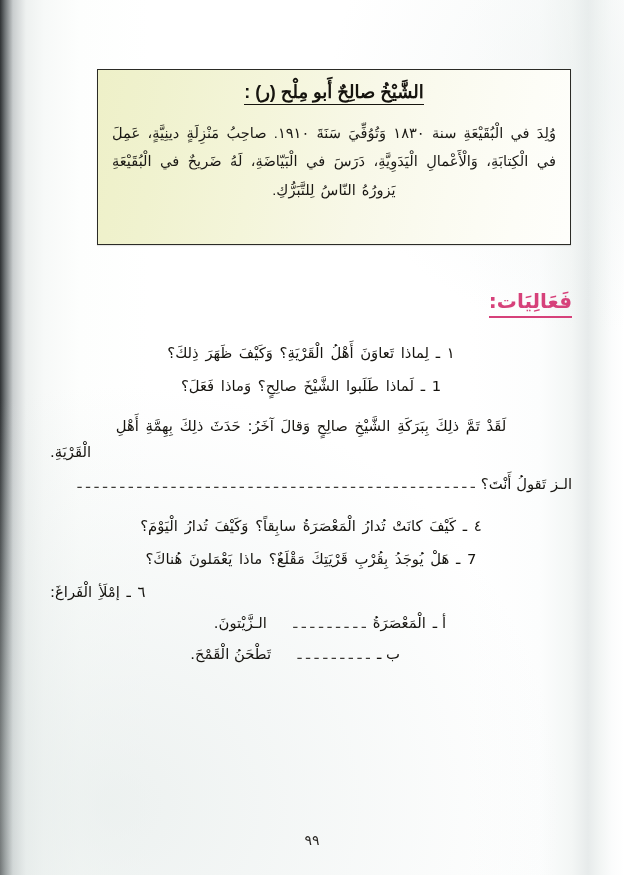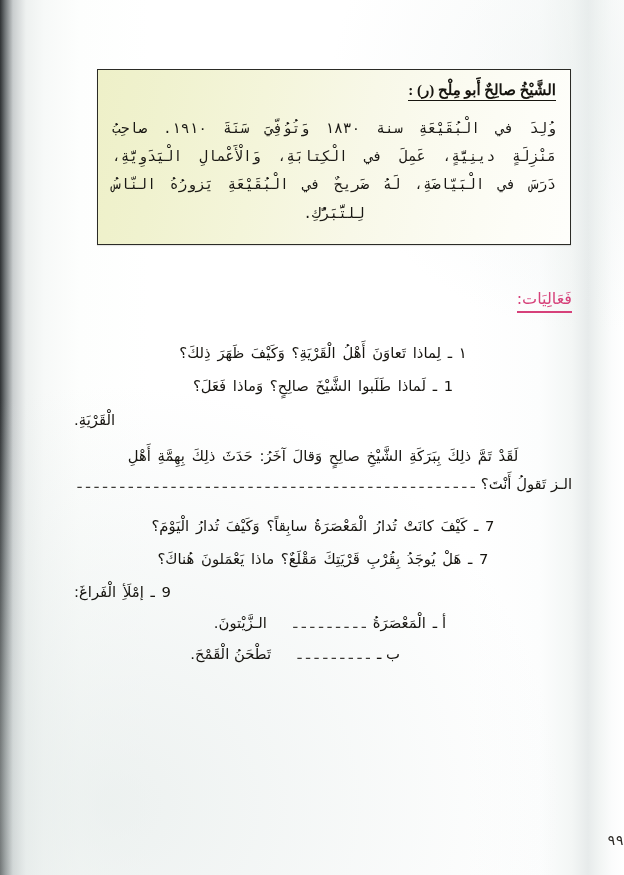--- a/index.html
+++ b/index.html
@@ -61,72 +61,72 @@
        #f8f8e8 56%,
        #fbfbf1 74%,
        #fdfdf7 88%,
        #fefefb 100%);
     box-shadow: 0 1px 1px rgba(0,0,0,0.10);
     padding: 9px 14px 10px 14px;
     direction: rtl;
     text-align: right;
   }
   .info-box-title {
-    font-family: Liberation Serif, serif;
+    font-family: Liberation Sans, sans-serif;
     font-weight: bold;
-    font-size: 15px;
+    font-size: 18px;
     color: #16140f;
     line-height: 1.5;
     letter-spacing: 0px;
     white-space: nowrap;
+    text-align: center;
   }
   .info-box-title .title-underlined {
     border-bottom: 1.8px solid #17150f;
     padding-bottom: 2px;
   }
   .info-box-body {
     margin-top: 13px;
-    font-family: Liberation Mono, monospace;
+    font-family: Liberation Sans, sans-serif;
     font-size: 14.6px;
     color: #1a1814;
     line-height: 1.95;
     text-align: justify;
     text-align-last: center;
     direction: rtl;
     word-spacing: 2px;
   }
 
   
   .activities-heading {
     position: absolute;
     right: 52px;
     top: 289px;
     font-family: "DejaVu Sans", "Liberation Sans", sans-serif;
-    font-weight: normal;
-    font-size: 16px;
+    font-weight: bold;
+    font-size: 20px;
     color: #d6417a;
     direction: rtl;
     white-space: nowrap;
   }
   .activities-heading .heading-underlined {
     border-bottom: 2px solid #d6417a;
     padding-bottom: 3px;
   }
 
   
   .questions {
     position: absolute;
     right: 52px;
     left: 50px;
     top: 345px;
     direction: rtl;
     font-family: "DejaVu Sans", "Liberation Sans", sans-serif;
     font-size: 14.8px;
     color: #16140f;
-    margin-left: 24px;
   }
   .q-line {
     text-align: center;
     line-height: 1.1;
     margin-bottom: 17px;
     word-spacing: 2px;
     white-space: nowrap;
   }
   .q-line.wrap {
     white-space: normal;
@@ -171,22 +171,22 @@
   }
   .blank-item.indent-a { padding-right: 126px; }
   .blank-item.indent-b { padding-right: 172px; }
 
   
   .page-number {
     position: absolute;
     left: 0;
     right: 0;
     top: 832px;
-    text-align: right;
-    font-family: Liberation Mono, monospace;
+    text-align: center;
+    font-family: Liberation Serif, serif;
     font-size: 14px;
     color: #2b2824;
     letter-spacing: 2px;
   }
 </style>
 </head>
 <body>
 
 <div class="page">
 
@@ -203,34 +203,34 @@
     <span class="heading-underlined">فَعَالِيَات:</span>
   </div>
 
   <div class="questions">
 
     <div class="q-line">١ ـ لِماذا تَعاوَنَ أَهْلُ الْقَرْيَةِ؟ وَكَيْفَ ظَهَرَ ذِلكَ؟</div>
 
     <div class="q-line">1 ـ لَماذا طَلَبوا الشَّيْخَ صالِحٍ؟ وَماذا فَعَلَ؟</div>
 
 
+    <div class="q-line wrap">لَقَدْ تَمَّ ذلِكَ بِبَرَكَةِ الشَّيْخِ صالِحٍ وَقالَ آخَرُ: حَدَثَ ذلِكَ بِهِمَّةِ أَهْلِ</div>
+
     <div class="q-line right-tail">الْقَرْيَةِ.</div>
-
-    <div class="q-line wrap">لَقَدْ تَمَّ ذلِكَ بِبَرَكَةِ الشَّيْخِ صالِحٍ وَقالَ آخَرُ: حَدَثَ ذلِكَ بِهِمَّةِ أَهْلِ</div>
 
     <div class="q-blank-line">
       <span>الـز تَقولُ أَنْتَ؟</span>
       <span class="dashes long">ـ ـ ـ ـ ـ ـ ـ ـ ـ ـ ـ ـ ـ ـ ـ ـ ـ ـ ـ ـ ـ ـ ـ ـ ـ ـ ـ ـ ـ ـ ـ ـ ـ ـ ـ ـ ـ ـ ـ ـ ـ ـ ـ ـ ـ ـ ـ</span>
     </div>
 
-    <div class="q-line">7 ـ كَيْفَ كانَتْ تُدارُ الْمَعْصَرَةُ سابِقاً؟ وَكَيْفَ تُدارُ الْيَوْمَ؟</div>
+    <div class="q-line">٤ ـ كَيْفَ كانَتْ تُدارُ الْمَعْصَرَةُ سابِقاً؟ وَكَيْفَ تُدارُ الْيَوْمَ؟</div>
 
     <div class="q-line">7 ـ هَلْ يُوجَدُ بِقُرْبِ قَرْيَتِكَ مَقْلَعٌ؟ ماذا يَعْمَلونَ هُناكَ؟</div>
 
-    <div class="q-line right-tail">9 ـ إمْلَأِ الْفَراغَ:</div>
+    <div class="q-line right-tail">٦ ـ إمْلَأِ الْفَراغَ:</div>
 
     <div class="blank-item indent-a">
       <span>أ ـ</span>
       <span>الْمَعْصَرَةُ</span>
       <span class="dashes short">ـ ـ ـ ـ ـ ـ ـ ـ ـ</span>
       <span>الـزَّيْتونَ.</span>
     </div>
 
     <div class="blank-item indent-b">
       <span>ب ـ</span>

